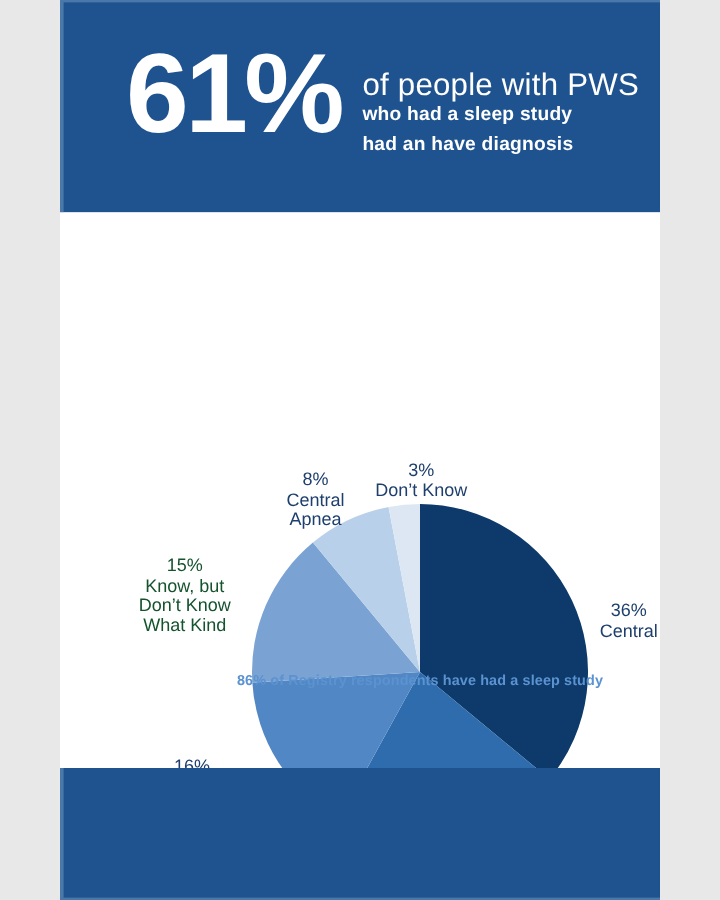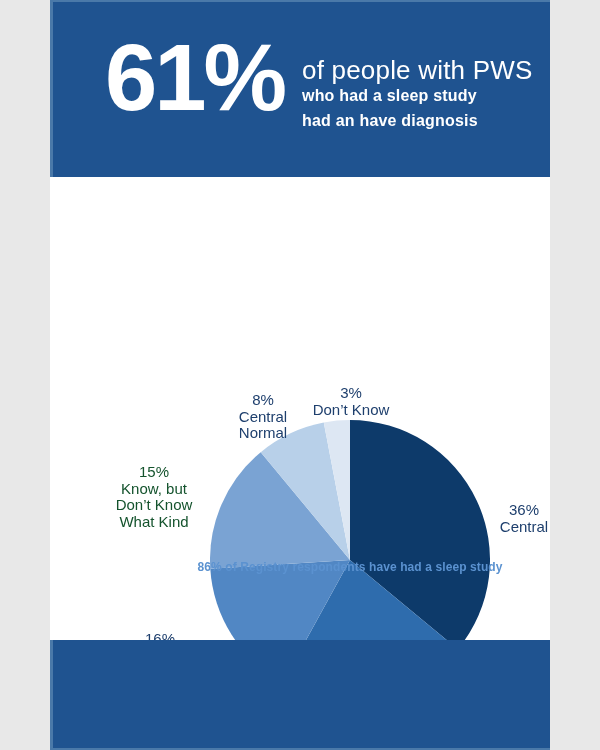--- a/index.html
+++ b/index.html
@@ -90,21 +90,21 @@
         <path d="M 140 140 L 113.77 2.48 A 140 140 0 0 1 140.00 0.00 Z" fill="#dde7f3"></path>
       </svg>
 
     <div class="pie-label" style="left: 301px; top: 224px; color: rgb(30, 63, 109);">
         <div>3%</div>
         <div>Don’t Know</div>
       </div>
     <div class="pie-label" style="left: 213px; top: 240px; color: rgb(30, 63, 109);">
         <div>8%</div>
         <div>Central</div>
-        <div>Normal</div>
+        <div>Apnea</div>
       </div>
     <div class="pie-label" style="left: 104px; top: 320px; color: #14532d;">
         <div>15%</div>
         <div>Know, but</div>
         <div>Don’t Know</div>
         <div>What Kind</div>
       </div>
     <div class="pie-label" style="left: 110px; top: 487px; color: rgb(30, 63, 109);">
         <div>16%</div>
         <div>Combination of</div>

